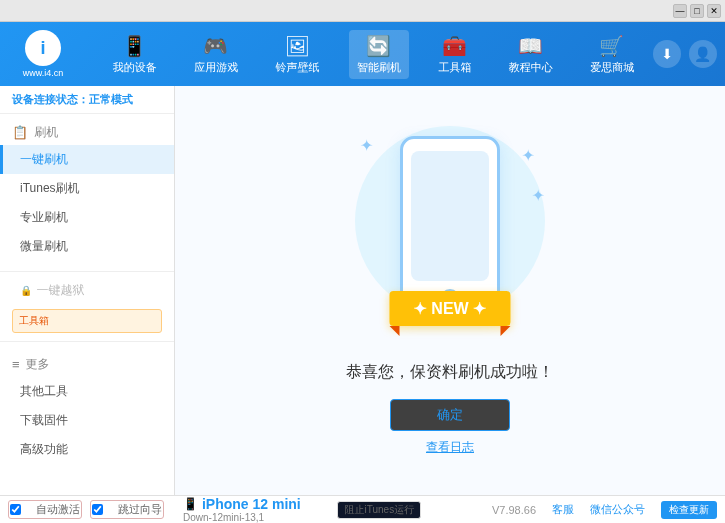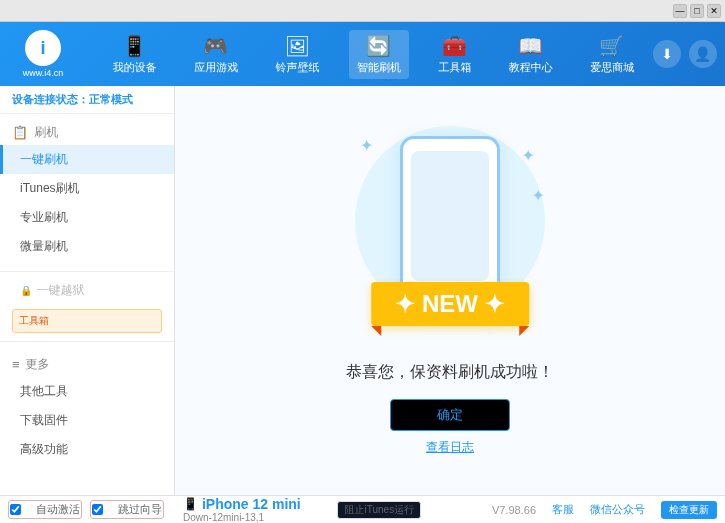--- a/index.html
+++ b/index.html
@@ -178,21 +178,21 @@
     }
     
     .new-ribbon {
       position: absolute;
       bottom: 20px;
       left: 50%;
       transform: translateX(-50%);
       background: #FFC107;
       color: white;
       font-weight: bold;
-      font-size: 24px;
+      font-size: 16px;
       padding: 8px 24px;
       border-radius: 4px;
       box-shadow: 0 3px 8px rgba(255,193,7,0.4);
       white-space: nowrap;
     }
     .new-ribbon::before, .new-ribbon::after {
       content: '';
       position: absolute;
       bottom: -10px;
       width: 0; height: 0;
@@ -226,21 +226,21 @@
     .bg-circle { z-index: 0; }
     .phone-shape { z-index: 2; }
     .new-ribbon { z-index: 3; }
 
     .success-text {
       font-size: 16px; color: #333;
       margin-bottom: 16px;
     }
     .confirm-btn {
       width: 120px; height: 32px;
-      background: #000000;
+      background: #404040;
       border: 1px solid #2196F3;
       color: #2196F3;
       border-radius: 4px;
       cursor: pointer;
       font-size: 13px;
       margin-bottom: 8px;
     }
     .log-link {
       font-size: 12px; color: #2196F3;
       cursor: pointer; text-decoration: underline;

